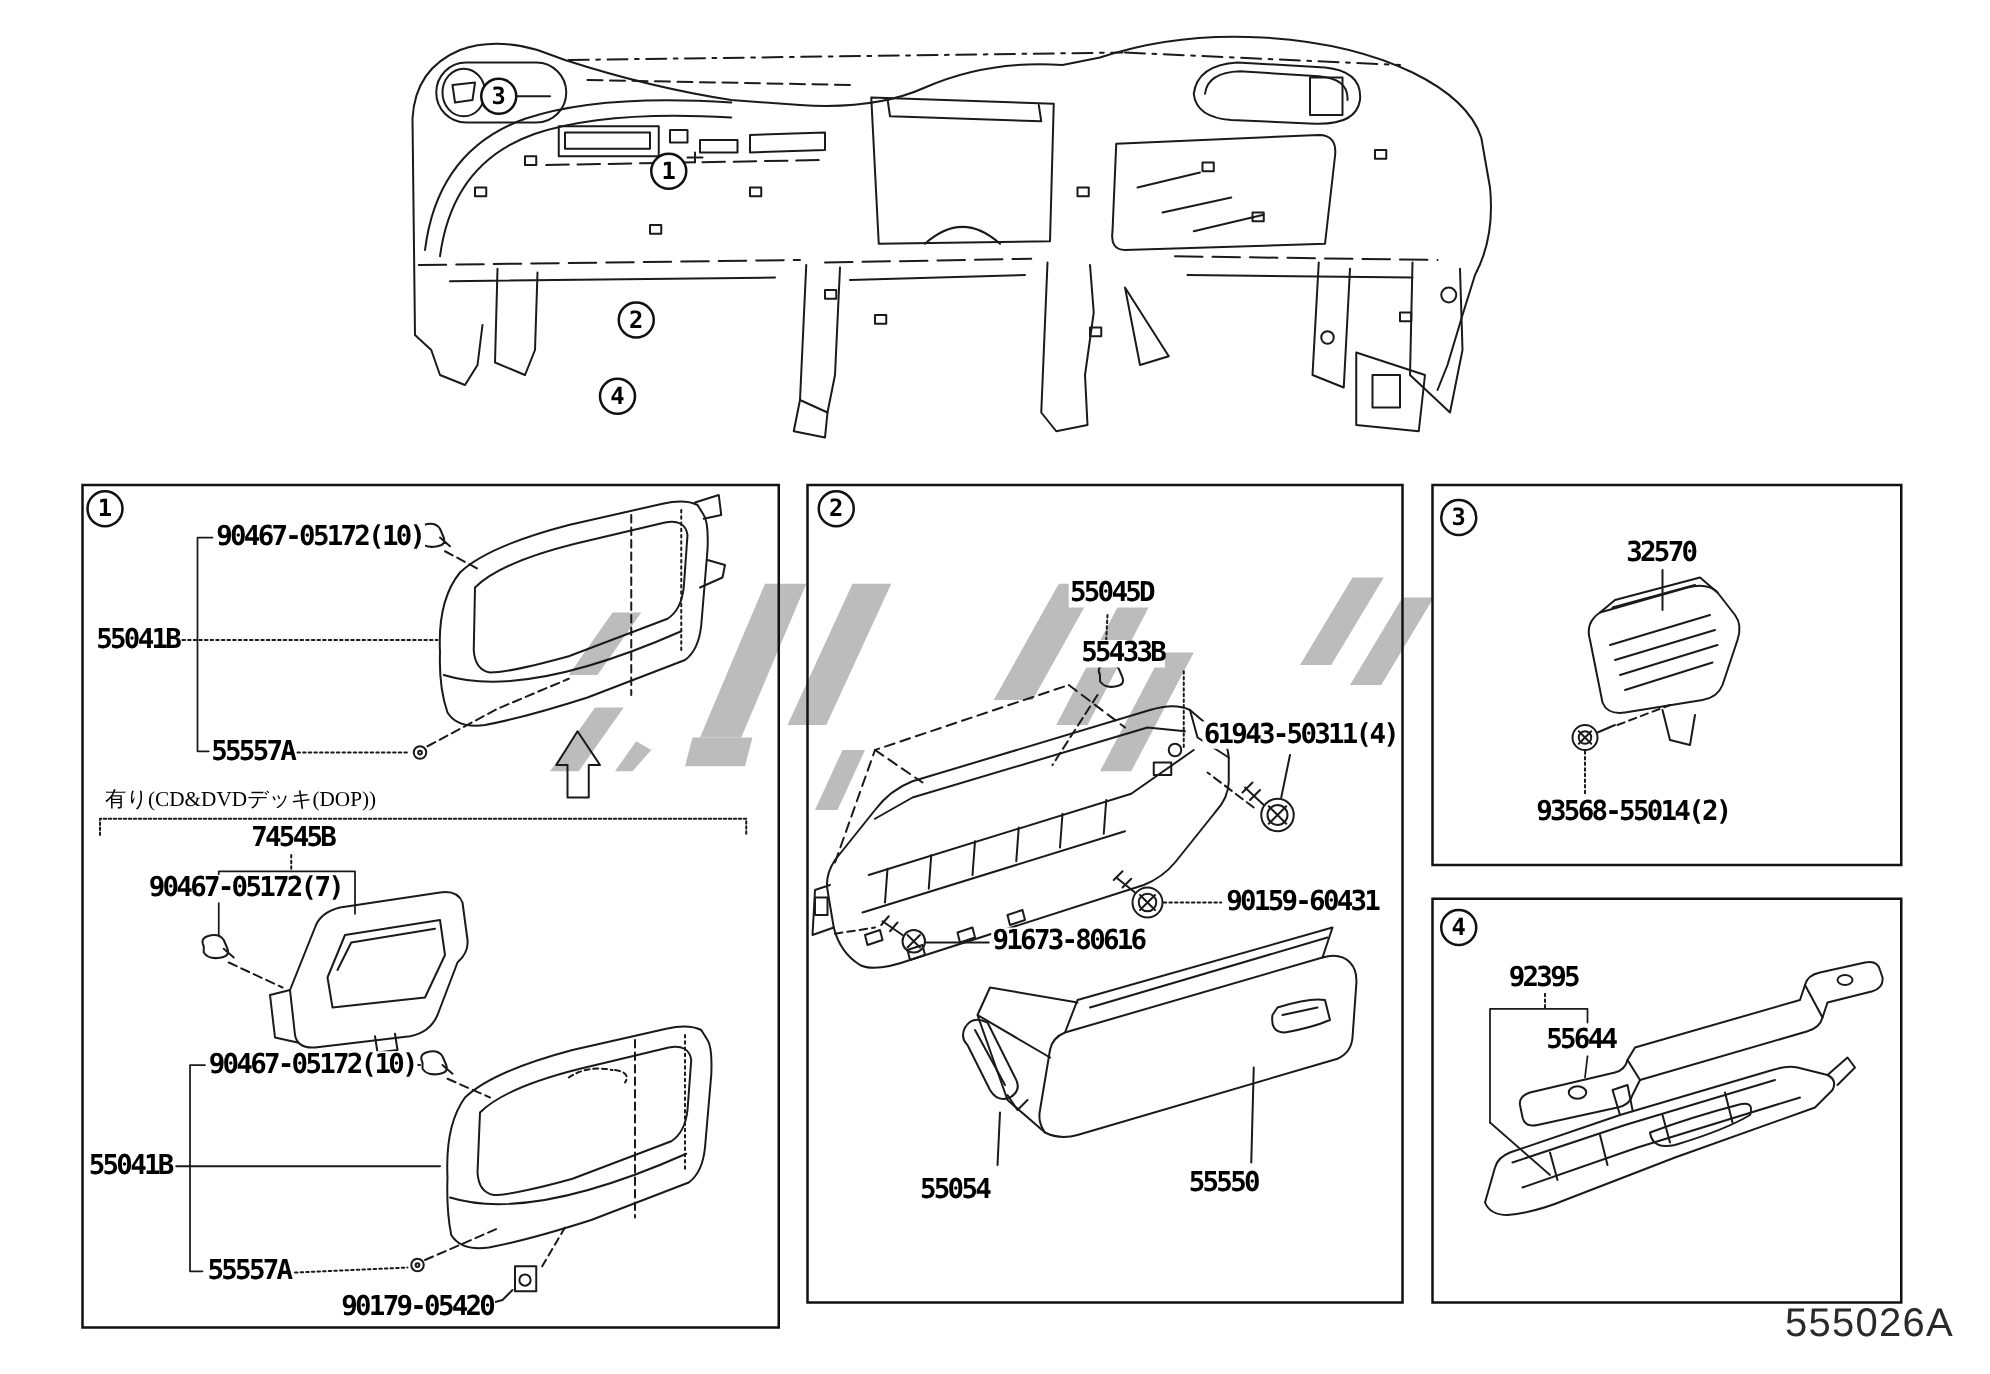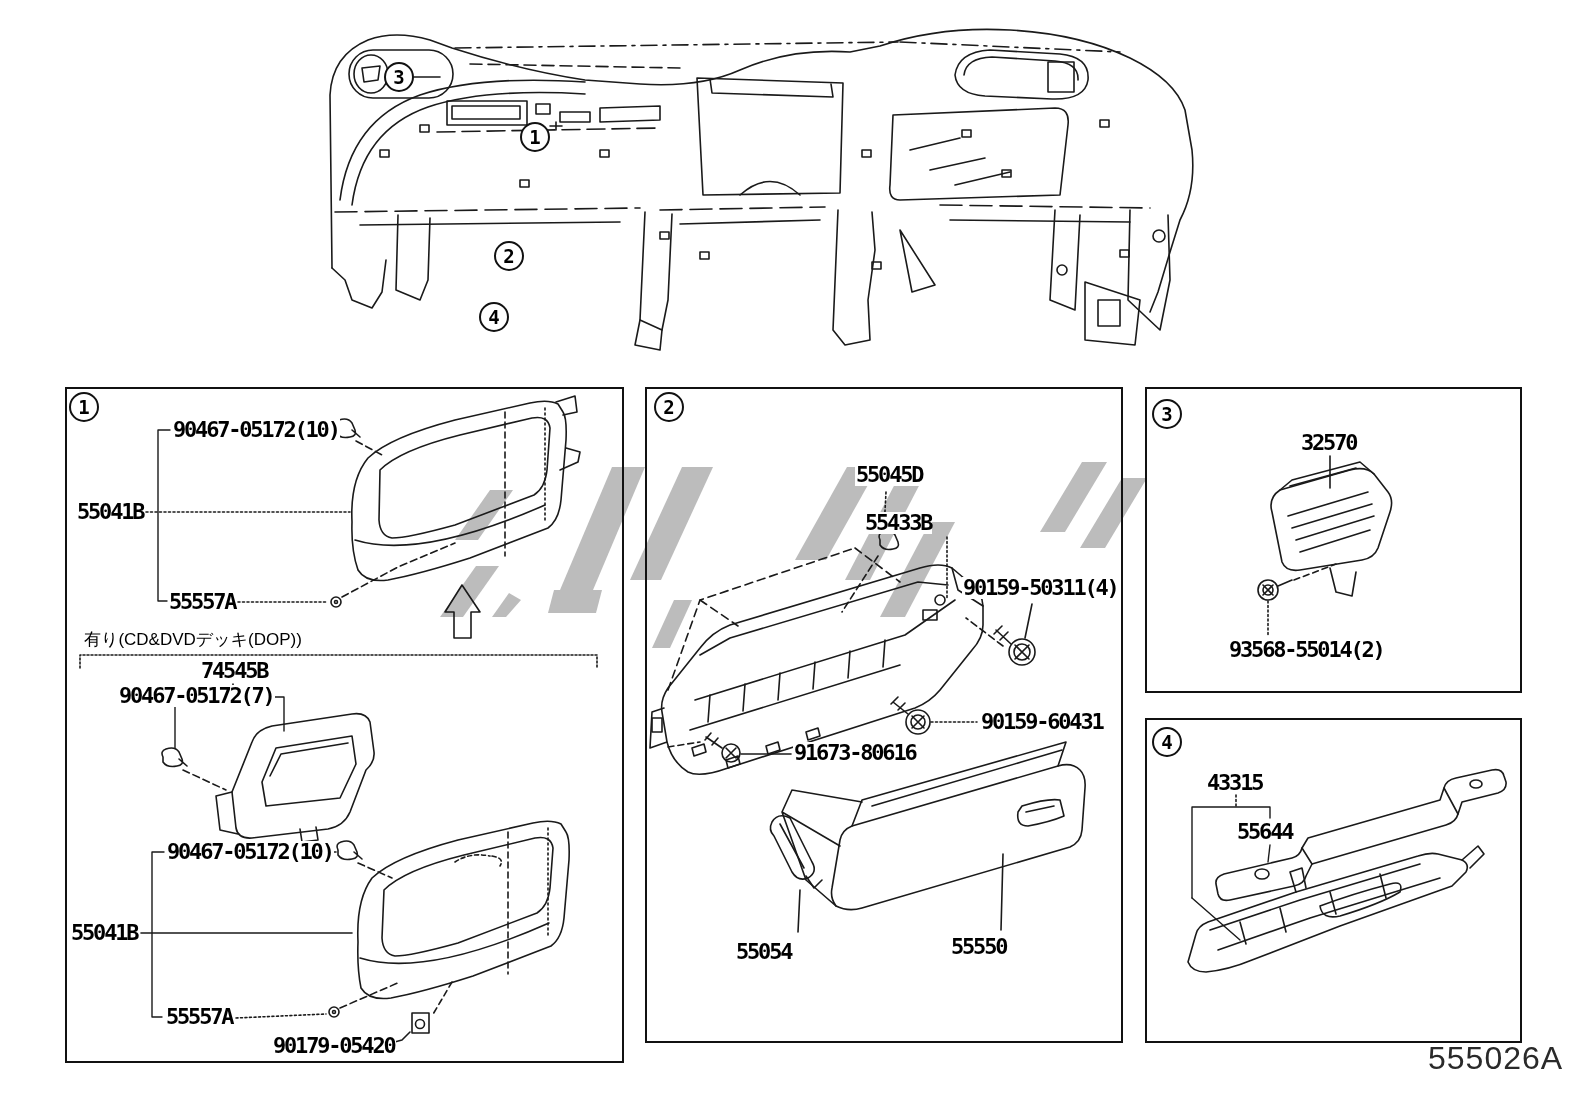--- a/index.html
+++ b/index.html
@@ -2,21 +2,21 @@
 <html><head>
 <meta charset="utf-8">
 <style>
   html,body{margin:0;padding:0;background:#fff;}
   .stage{position:relative;width:1592px;height:1099px;background:#fff;overflow:hidden;
          font-family:"DejaVu Sans Mono","Liberation Mono",monospace;}
   svg.layer{position:absolute;left:0;top:0;z-index:1;}
   .pbox{position:absolute;border:2px solid #111;box-sizing:border-box;z-index:2;background:transparent;pointer-events:none;}
   .plabel{position:absolute;z-index:3;font-weight:bold;font-size:22px;letter-spacing:-2.2px;
           line-height:1;color:#000;background:#fff;padding:0 1px;white-space:nowrap;}
-  .pnote{position:absolute;z-index:3;font-family:Liberation Sans, sans-serif;
+  .pnote{position:absolute;z-index:3;font-family:Liberation Serif, serif;
          font-size:17px;color:#000;background:#fff;white-space:nowrap;z-index:3;}
   .callout{position:absolute;z-index:3;width:30px;height:30px;border:2px solid #111;border-radius:50%;
            background:#fff;box-sizing:border-box;text-align:center;line-height:26px;
            font-size:19px;font-weight:600;color:#000;}
   .doccode{position:absolute;z-index:3;font-family:"Liberation Sans","DejaVu Sans",sans-serif;
            font-size:32px;color:#2a2a2a;letter-spacing:1px;}
 </style>
 </head>
 <body>
 
@@ -277,35 +277,35 @@
   <div class="callout" style="left:69px;top:392px">1</div>
   <div class="callout" style="left:654px;top:392px">2</div>
   <div class="callout" style="left:1152px;top:399px">3</div>
   <div class="callout" style="left:1152px;top:727px">4</div>
 
   <div class="plabel" style="left:172px;top:419px">90467-05172(10)</div>
   <div class="plabel" style="left:76px;top:501px">55041B</div>
   <div class="plabel" style="left:168px;top:591px">55557A</div>
   <div class="pnote" style="left:84px;top:628px">有り(CD&amp;DVDデッキ(DOP))</div>
   <div class="plabel" style="left:200px;top:660px">74545B</div>
-  <div class="plabel" style="left:118px;top:685px">90467-05172(7)</div>
+  <div class="plabel" style="left:118px;top:700px">90467-05172(7)</div>
   <div class="plabel" style="left:166px;top:841px">90467-05172(10)</div>
   <div class="plabel" style="left:70px;top:922px">55041B</div>
   <div class="plabel" style="left:165px;top:1006px">55557A</div>
   <div class="plabel" style="left:272px;top:1035px">90179-05420</div>
 
   <div class="plabel" style="left:855px;top:464px">55045D</div>
   <div class="plabel" style="left:864px;top:512px">55433B</div>
-  <div class="plabel" style="left:962px;top:577px">90159-50311(4)</div>
+  <div class="plabel" style="left:962px;top:577px">61943-50311(4)</div>
   <div class="plabel" style="left:980px;top:711px">90159-60431</div>
   <div class="plabel" style="left:793px;top:742px">91673-80616</div>
   <div class="plabel" style="left:735px;top:941px">55054</div>
   <div class="plabel" style="left:950px;top:936px">55550</div>
 
   <div class="plabel" style="left:1300px;top:432px">32570</div>
   <div class="plabel" style="left:1228px;top:639px">93568-55014(2)</div>
 
-  <div class="plabel" style="left:1206px;top:772px">43315</div>
+  <div class="plabel" style="left:1206px;top:772px">92395</div>
   <div class="plabel" style="left:1236px;top:821px">55644</div>
 
   <div class="doccode" style="left:1428px;top:1040px">555026A</div>
 
 </div>
 
 </body></html>

